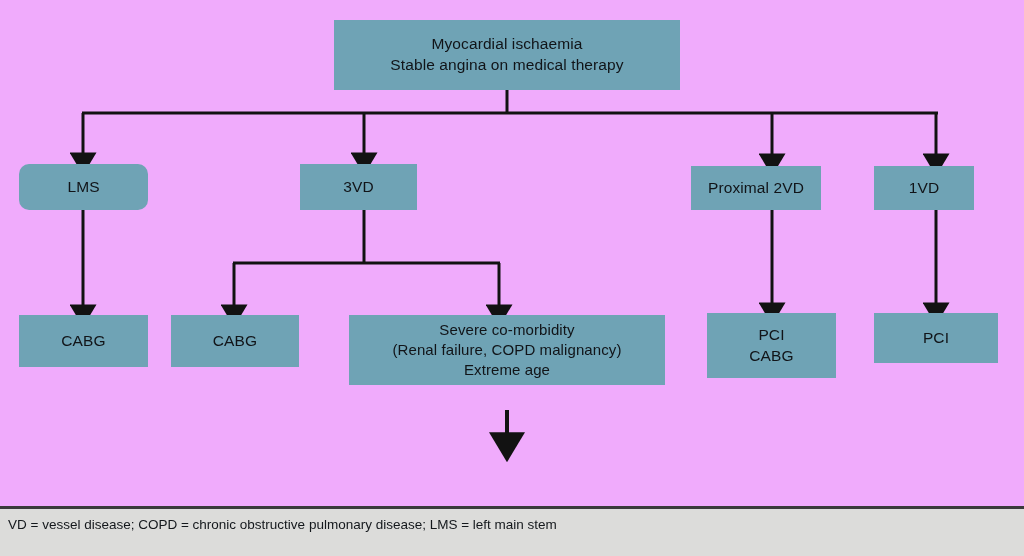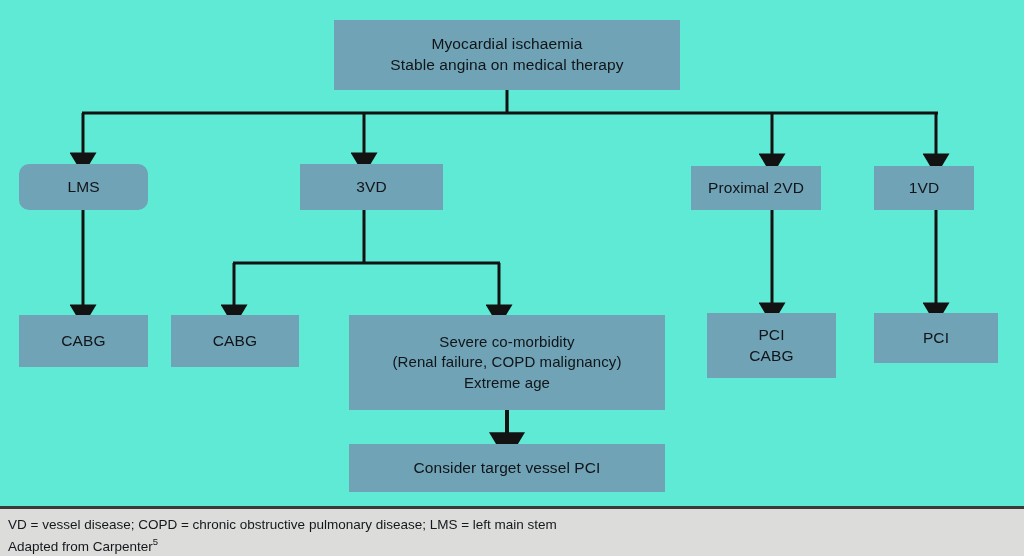--- a/index.html
+++ b/index.html
@@ -10,21 +10,21 @@
     width: 1024px;
     height: 556px;
     background: #eaeae5;
     font-family: "Liberation Sans", sans-serif;
     overflow: hidden;
   }
   #canvas {
     position: relative;
     width: 1024px;
     height: 556px;
-    background: #5eead4;
+    background: #f0abfc;
   }
   .node {
     position: absolute;
     background: #6fa3b5;
     color: #111418;
     display: flex;
     align-items: center;
     justify-content: center;
     text-align: center;
     line-height: 1.35;
@@ -98,39 +98,37 @@
     <path d="M936,210 L936,306" stroke="#121212" stroke-width="3" fill="none" marker-end="url(#arrow)"></path>
 
     <path d="M507,410 L507,437" stroke="#121212" stroke-width="4" fill="none" marker-end="url(#arrow)"></path>
   </svg>
 
   <div class="node" style="left:334px; top:20px; width:346px; height:70px;">Myocardial ischaemia
 Stable angina on medical therapy</div>
 
   <div class="node" style="left:19px; top:164px; width:129px; height:46px;border-radius:10px;">LMS</div>
 
-  <div class="node" style="left:300px; top:164px; width:143px; height:46px;">3VD</div>
+  <div class="node" style="left:300px; top:164px; width:117px; height:46px;">3VD</div>
 
   <div class="node" style="left:691px; top:166px; width:130px; height:44px;">Proximal 2VD</div>
 
   <div class="node" style="left:874px; top:166px; width:100px; height:44px;">1VD</div>
 
   <div class="node" style="left:19px; top:315px; width:129px; height:52px;">CABG</div>
 
   <div class="node" style="left:171px; top:315px; width:128px; height:52px;">CABG</div>
 
-  <div class="node small" style="left:349px; top:315px; width:316px; height:95px;">Severe co-morbidity
+  <div class="node small" style="left:349px; top:315px; width:316px; height:70px;">Severe co-morbidity
 (Renal failure, COPD malignancy)
 Extreme age</div>
 
   <div class="node" style="left:707px; top:313px; width:129px; height:65px;">PCI
 CABG</div>
 
   <div class="node" style="left:874px; top:313px; width:124px; height:50px;">PCI</div>
 
-  <div class="node" style="left:349px; top:444px; width:316px; height:48px;">Consider target vessel PCI</div>
 
   <div id="footer">
     <div class="footer-line">VD = vessel disease; COPD = chronic obstructive pulmonary disease; LMS = left main stem</div>
-    <div class="footer-line"><span>Adapted from Carpenter</span><sup>5</sup></div>
   </div>
 
 </div>
 
 </body></html>

